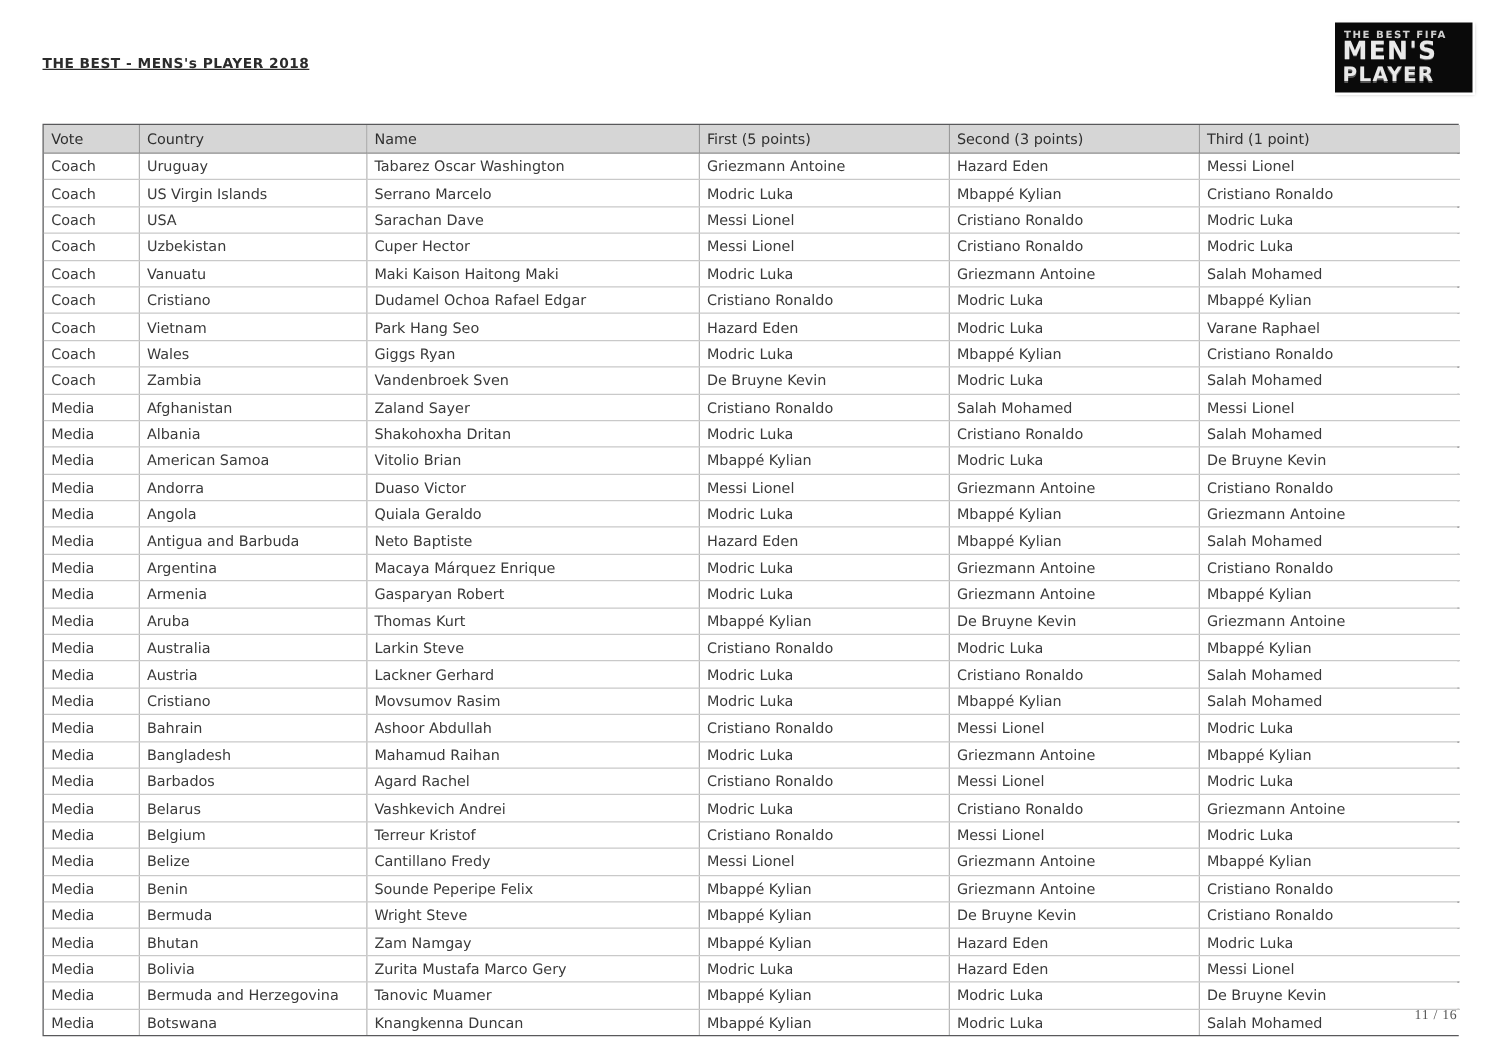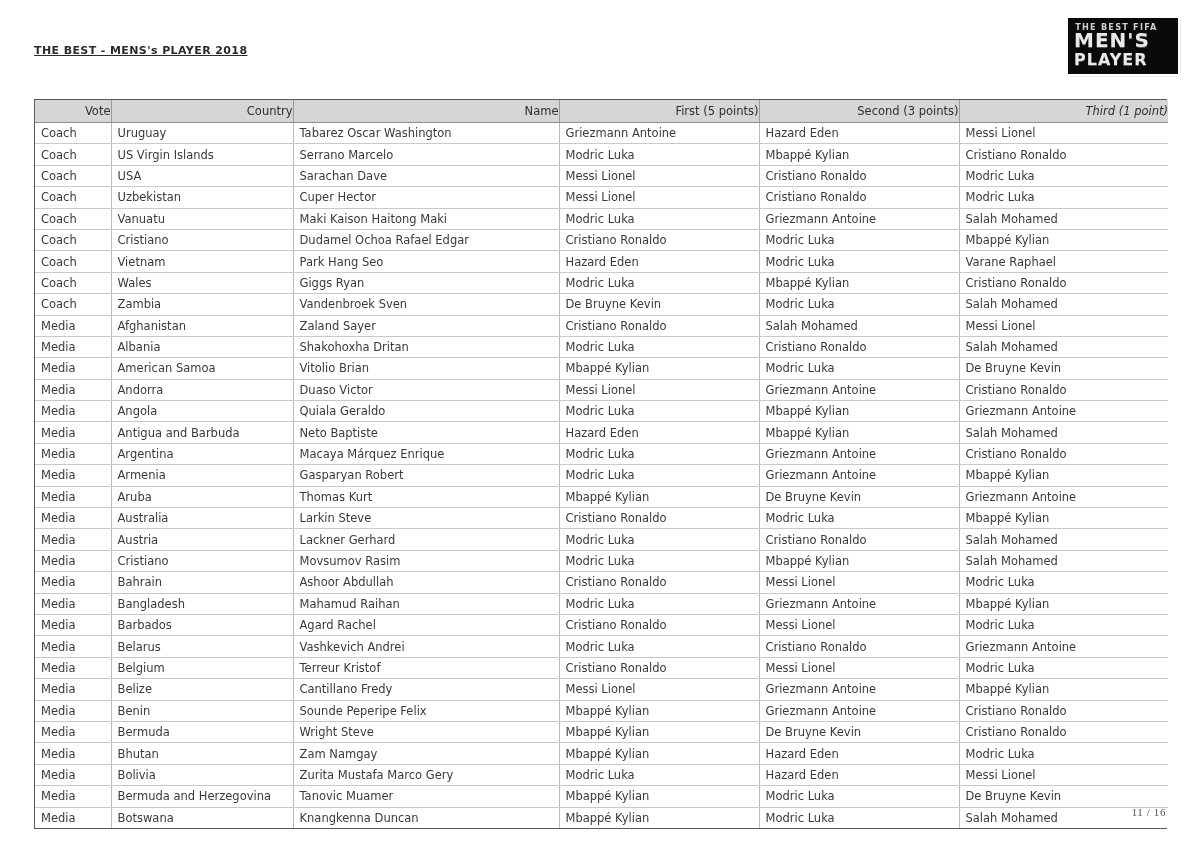--- a/index.html
+++ b/index.html
@@ -103,29 +103,29 @@
   table.votes col.c-country { width: 182px; }
   table.votes col.c-name    { width: 266px; }
   table.votes col.c-first   { width: 200px; }
   table.votes col.c-second  { width: 200px; }
   table.votes col.c-third   { width: 209px; }
 
   table.votes th {
     background: #d6d6d6;
     color: #2f2f2f;
     font-weight: normal;
-    text-align: right;
+    text-align: left;
     padding: 3px 0 3px 6px;
     height: 16px;
     border-right: 1px solid #9a9a9a;
     border-bottom: 1px solid #8d8d8d;
     white-space: nowrap;
     overflow: hidden;
   }
-  table.votes th:last-child { border-right: none; font-style: italic; }
+  table.votes th:last-child { border-right: none; }
 
   table.votes td {
     padding: 2px 0 2px 6px;
     height: 16.4px;
     color: #3a3a3a;
     border-right: 1px solid #b9b9b9;
     border-bottom: 1px solid #c9c9c9;
     white-space: nowrap;
     overflow: hidden;
     background: #fff;

